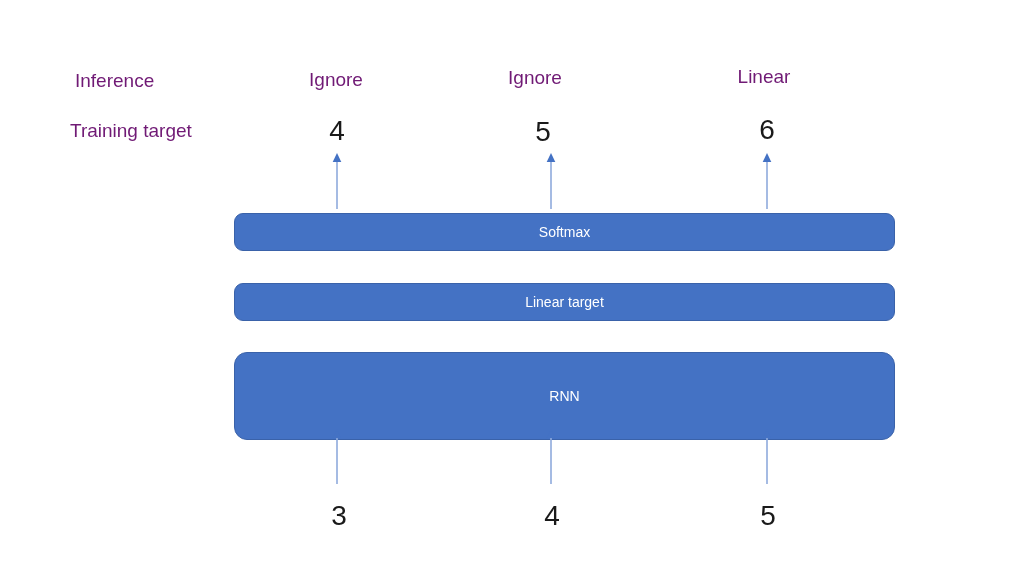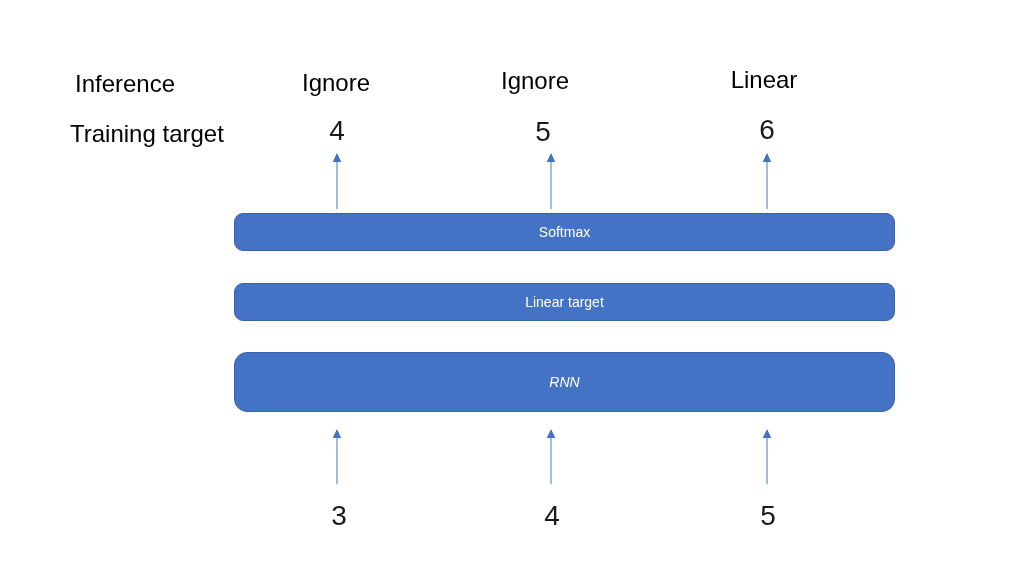--- a/index.html
+++ b/index.html
@@ -11,22 +11,22 @@
     position: relative;
     width: 1024px;
     height: 576px;
     background: #ffffff;
     overflow: hidden;
     font-family: "Liberation Sans", sans-serif;
     color: #222222;
   }
   .label {
     position: absolute;
-    font-size: 24px;
-    color: #000000;
+    font-size: 19px;
+    color: #701a75;
     white-space: nowrap;
   }
   .col-center {
     transform: translateX(-50%);
     text-align: center;
   }
   .number {
     position: absolute;
     font-size: 28px;
     color: #1a1a1a;
@@ -58,21 +58,21 @@
     box-sizing: border-box;
     display: flex;
     align-items: center;
     justify-content: center;
     color: #ffffff;
     font-size: 14px;
     text-align: right;
   }
   .bar-softmax { top: 213px; height: 38px; border-radius: 9px; }
   .bar-linear  { top: 283px; height: 38px; border-radius: 9px; }
-  .bar-rnn     { top: 352px; height: 60px; border-radius: 13px; font-style: italic; }
+  .bar-rnn     { top: 352px; height: 88px; border-radius: 13px; }
   
   .arrow {
     position: absolute;
     width: 12px;
     transform: translateX(-50%);
   }
   .arrow svg { display: block; width: 100%; height: 100%; }
   .arrow-top    { top: 153px; height: 56px; }
   .arrow-bottom { top: 429px; height: 55px; }
   .ax-1 { left: 337px; }

